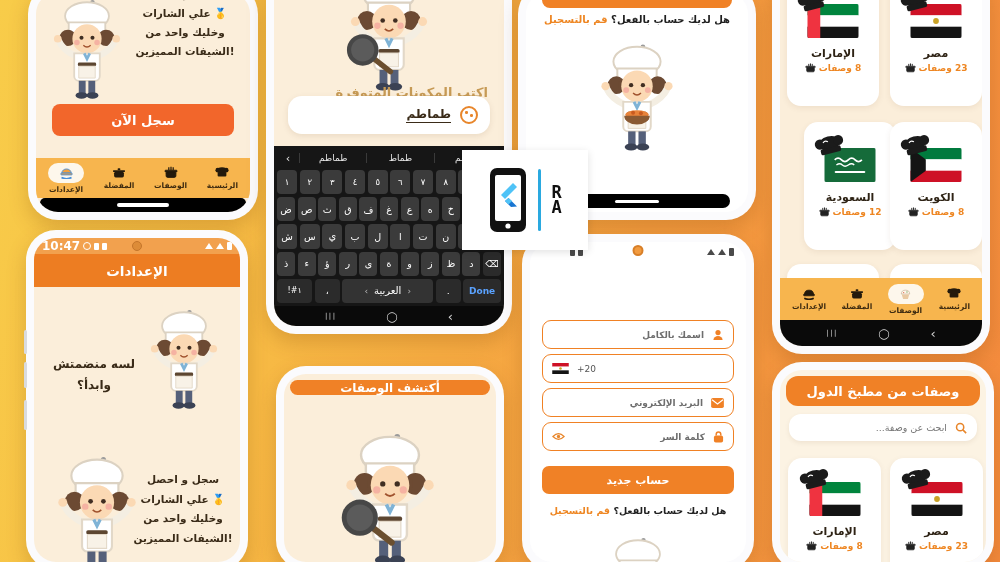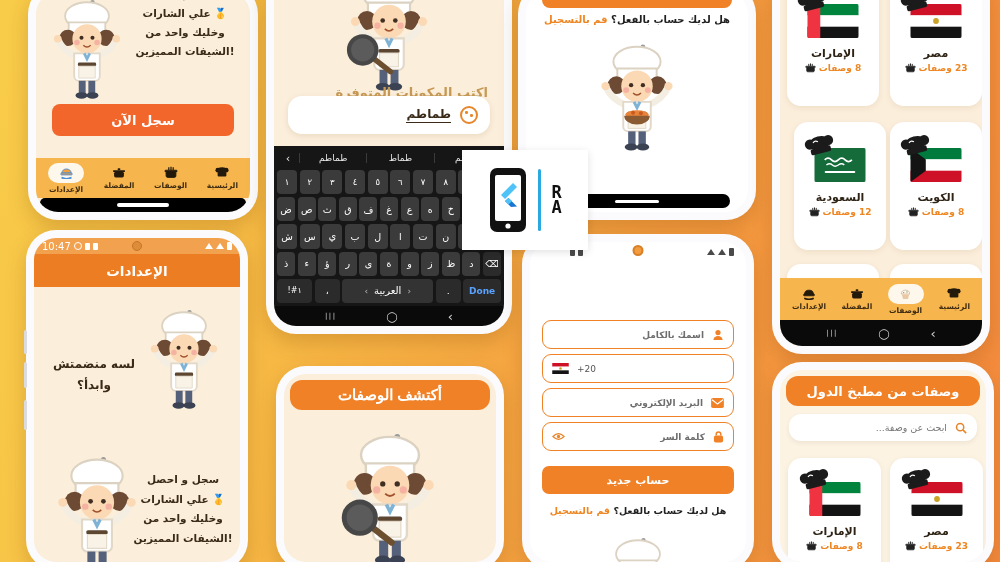--- a/index.html
+++ b/index.html
@@ -416,21 +416,21 @@
           </svg>
       </span>
       <span class="cname">مصر</span>
       <span class="ccount">
         <span>23 وصفات</span>
         <svg viewBox="0 0 16 14" width="11" height="10" fill="#222" stroke="#222">
             <use href="#pot2-ico"></use>
           </svg>
       </span>
     </div>
-    <div class="card" style="left:14px;top:146px;width:92px;height:128px;">
+    <div class="card" style="left:24px;top:146px;width:92px;height:128px;">
       <span class="flagwrap" style="margin-top:26px;">
         <svg class="flaghat" viewBox="0 0 40 26">
             <ellipse cx="20" cy="9" rx="13" ry="8" fill="#1B1B1B"></ellipse>
             <circle cx="9" cy="8" r="6" fill="#1B1B1B"></circle>
             <circle cx="31" cy="8" r="6" fill="#1B1B1B"></circle>
             <rect x="8" y="14" width="24" height="7" rx="2" fill="#1B1B1B"></rect>
             <path d="M13 7 q3 -3 6 0" stroke="#fff" stroke-width="1.4" fill="none"></path>
           </svg>
         <svg class="flag" viewBox="0 0 60 40">
             <rect width="60" height="40" fill="#156B3A"></rect>
@@ -572,21 +572,21 @@
     </div>
   </div>
 </div>
 
 <div class="phone" style="left:26px;top:230px;width:222px;height:340px;">
   <span class="sbtn" style="top:100px;height:24px;"></span>
   <span class="sbtn" style="top:132px;height:26px;"></span>
   <span class="sbtn" style="top:170px;height:30px;"></span>
   <div class="screen">
     <div class="sb" style="height:16px;background:#F2A14E;padding:0 8px;color:#fff;">
-      <span class="grp" style="font-size:10px;font-weight:normal;">
+      <span class="grp" style="font-size:12px;font-weight:bold;">
         <span>10:47</span>
         <span style="width:6px;height:6px;border:1.3px solid #fff;border-radius:50%;display:inline-block;"></span>
         <span class="chip" style="background:#fff;"></span>
         <span class="chip" style="background:#fff;"></span>
       </span>
       <span class="grp">
         <span class="tri" style="border-bottom:6px solid #fff;"></span>
         <span class="tri" style="border-bottom:6px solid #fff;"></span>
         <span class="batt" style="background:#fff;"></span>
       </span>
@@ -611,21 +611,21 @@
       <div>سجل و احصل</div>
       <div>علي الشارات 🥇</div>
       <div>وخليك واحد من</div>
       <div>الشيفات المميزين!</div>
     </div>
   </div>
 </div>
 
 <div class="phone" style="left:276px;top:366px;width:228px;height:204px;">
   <div class="screen">
-    <div class="ohead" style="top:6px;height:30px;font-size:15px;font-family:Liberation Serif, serif;">أكتشف الوصفات</div>
+    <div class="ohead" style="top:6px;height:15px;font-size:12px;">أكتشف الوصفات</div>
     <div class="chefbox" style="left:50%;transform:translateX(-50%);top:52px;width:124px;height:150px;">
       <svg viewBox="0 0 100 116" width="124" height="140">
           <use href="#chef"></use>
           <use href="#pan" transform="translate(25,76)"></use>
         </svg>
     </div>
   </div>
 </div>
 
 <div class="logo">

